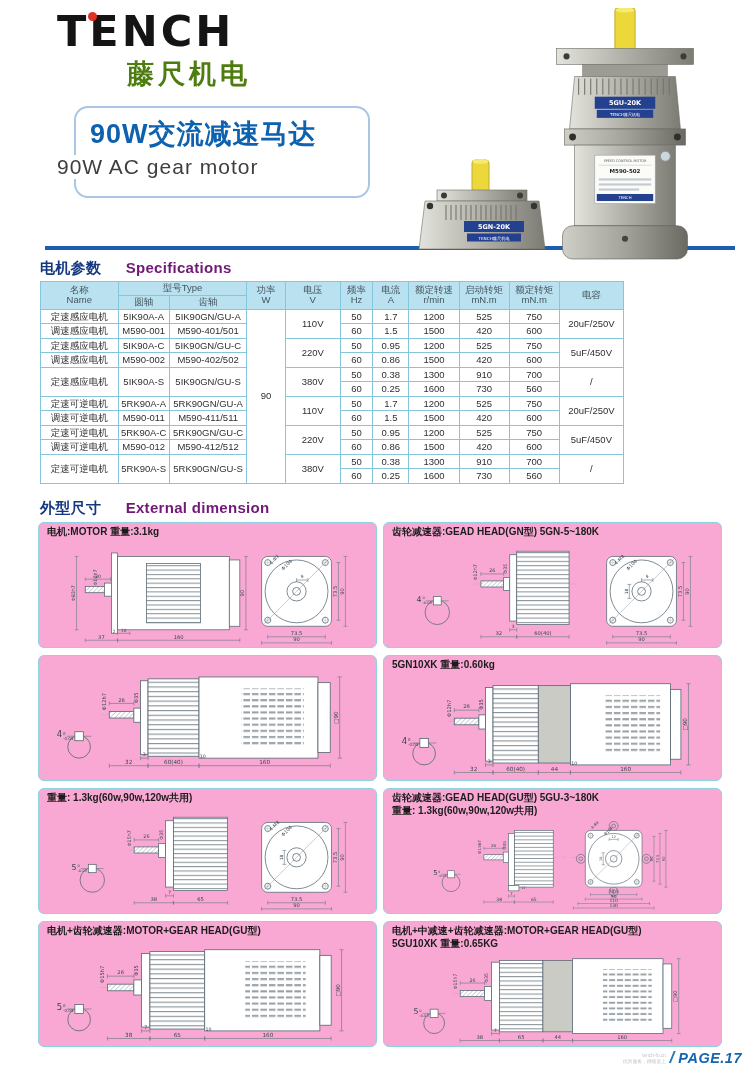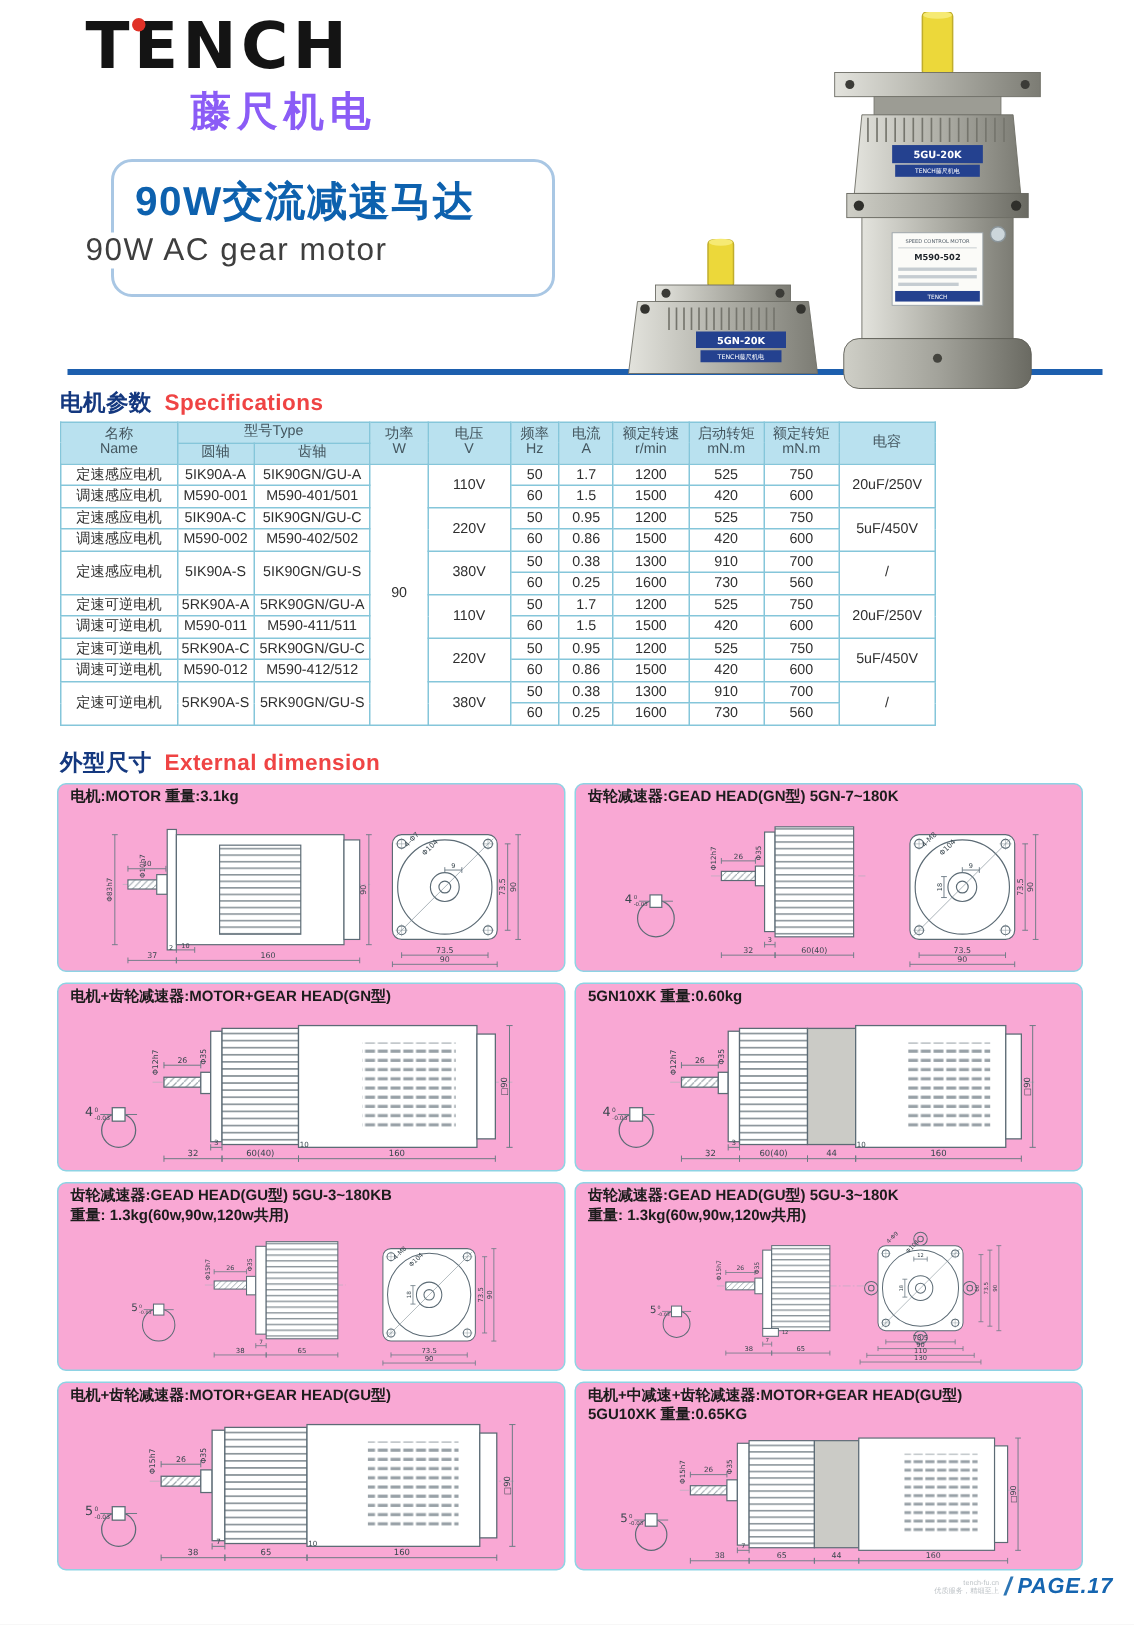--- a/index.html
+++ b/index.html
@@ -2,31 +2,31 @@
 <html><head>
 <meta charset="utf-8">
 <style>
   html,body{margin:0;padding:0;background:#f2f2f2}
   .page{position:relative;width:756px;height:1083px;margin:0 auto;background:#fff;
         font-family:"Liberation Sans","DejaVu Sans",sans-serif;overflow:hidden}
   
   .logo{position:absolute;left:57px;top:10px;font-family:"DejaVu Sans",sans-serif;
         font-weight:800;font-size:43px;letter-spacing:3px;color:#141414;line-height:1}
   .logo-dot{position:absolute;left:31px;top:2px;width:9px;height:9px;border-radius:50%;background:#e03127}
-  .logo-cn{position:absolute;left:127px;top:56px;font-size:27px;font-weight:700;letter-spacing:4px;color:#8b5cf6}
+  .logo-cn{position:absolute;left:127px;top:56px;font-size:27px;font-weight:700;letter-spacing:4px;color:#4d7c0f}
   .banner{position:absolute;left:74px;top:106px;width:292px;height:88px;border:2px solid #a9c7e4;border-radius:14px}
   .banner-title{position:absolute;left:14px;top:8px;font-size:27px;font-weight:800;color:#0d61ae;letter-spacing:1px}
   .banner-sub{position:absolute;left:-24px;top:47px;font-size:21px;color:#3e3e3e;background:#fff;padding:0 5px;letter-spacing:1px;white-space:nowrap}
   .blue-line{position:absolute;left:45px;top:246px;width:690px;height:4px;background:#1d5fae}
   .photo-small{position:absolute;left:406px;top:158px;width:152px;height:94px}
   .photo-large{position:absolute;left:524px;top:8px;width:202px;height:252px}
   
   .sec-title{position:absolute;left:40px;font-size:15px;font-weight:800;letter-spacing:.3px}
   .sec-title .cn{color:#14387f}
-  .sec-title .en{color:#ef4444;font-weight:700;margin-left:4px}
+  .sec-title .en{color:#701a75;font-weight:700;margin-left:20px}
   #spec-title{top:259px}
   #dim-title{top:499px}
   
   #spec-table{position:absolute;left:40px;top:281px;width:584px;border-collapse:collapse;
               table-layout:fixed;font-size:9.5px}
   #spec-table th,#spec-table td{border:1px solid #85c6da}
   #spec-table th{background:#b9e1ef;color:#44565f;font-weight:400;padding:1px 0;line-height:1.15}
   #spec-table td{color:#2f2f2f;text-align:center;padding:0 1px;height:13.5px;line-height:1.05;white-space:nowrap;overflow:hidden}
   .note{position:absolute;left:40px;top:484px;font-size:9.8px;color:#3a3a3a;letter-spacing:.2px}
   
@@ -406,21 +406,21 @@
           <line x1="239" y1="109.8" x2="239" y2="114.2" stroke="#6b7a84" stroke-width="0.7"></line>
           <line x1="305" y1="109.8" x2="305" y2="114.2" stroke="#6b7a84" stroke-width="0.7"></line>
           <text x="272" y="110.2" font-size="6" fill="#39464e" text-anchor="middle">73.5</text>
           <line x1="232" y1="119" x2="312" y2="119" stroke="#6b7a84" stroke-width="0.7"></line>
           <line x1="232" y1="116.8" x2="232" y2="121.2" stroke="#6b7a84" stroke-width="0.7"></line>
           <line x1="312" y1="116.8" x2="312" y2="121.2" stroke="#6b7a84" stroke-width="0.7"></line>
           <text x="272" y="117.2" font-size="6" fill="#39464e" text-anchor="middle">90</text>
         </svg>
       </div>
       <div class="panel">
-        <div class="ptitle">齿轮减速器:GEAD HEAD(GN型) 5GN-7~180K</div>
+        <div class="ptitle">齿轮减速器:GEAD HEAD(GN型) 5GN-5~180K</div>
         <svg class="draw" viewBox="0 0 340 122" preserveAspectRatio="xMidYMid meet">
           <circle cx="38" cy="84" r="14" fill="none" stroke="#5c6b75" stroke-width="0.9"></circle>
           <rect x="33.5" y="66" width="9" height="9.5" fill="#fff" stroke="#5c6b75" stroke-width="0.9"></rect>
           <line x1="25" y1="70.8" x2="33.5" y2="70.8" stroke="#6b7a84" stroke-width="0.7"></line>
           <line x1="42.5" y1="70.8" x2="51" y2="70.8" stroke="#6b7a84" stroke-width="0.7"></line>
           <text x="20" y="72" font-size="9" fill="#39464e" text-anchor="end">4</text>
           <text x="21" y="69" font-size="4.2" fill="#39464e" text-anchor="start">0</text>
           <text x="21" y="74.5" font-size="4.2" fill="#39464e" text-anchor="start">-0.03</text>
           <line x1="80" y1="51.5" x2="198" y2="51.5" stroke="#a6b1b8" stroke-width="0.45" stroke-dasharray="7 2 1.5 2"></line>
           <rect x="88" y="48" width="26" height="7" fill="url(#hatch)" stroke="#5c6b75" stroke-width="0.9"></rect>
@@ -484,21 +484,20 @@
           <line x1="239" y1="109.8" x2="239" y2="114.2" stroke="#6b7a84" stroke-width="0.7"></line>
           <line x1="305" y1="109.8" x2="305" y2="114.2" stroke="#6b7a84" stroke-width="0.7"></line>
           <text x="272" y="110.2" font-size="6" fill="#39464e" text-anchor="middle">73.5</text>
           <line x1="232" y1="119" x2="312" y2="119" stroke="#6b7a84" stroke-width="0.7"></line>
           <line x1="232" y1="116.8" x2="232" y2="121.2" stroke="#6b7a84" stroke-width="0.7"></line>
           <line x1="312" y1="116.8" x2="312" y2="121.2" stroke="#6b7a84" stroke-width="0.7"></line>
           <text x="272" y="117.2" font-size="6" fill="#39464e" text-anchor="middle">90</text>
         </svg>
       </div>
       <div class="panel">
-        <div class="ptitle">电机+齿轮减速器:MOTOR+GEAR HEAD(GN型)</div>
         <svg class="draw" viewBox="0 0 340 108" preserveAspectRatio="xMidYMid meet">
           <circle cx="34" cy="84" r="12" fill="none" stroke="#5c6b75" stroke-width="0.9"></circle>
           <rect x="29.5" y="68" width="9" height="9.5" fill="#fff" stroke="#5c6b75" stroke-width="0.9"></rect>
           <line x1="21" y1="72.8" x2="29.5" y2="72.8" stroke="#6b7a84" stroke-width="0.7"></line>
           <line x1="38.5" y1="72.8" x2="47" y2="72.8" stroke="#6b7a84" stroke-width="0.7"></line>
           <text x="16" y="74" font-size="9" fill="#39464e" text-anchor="end">4</text>
           <text x="17" y="71" font-size="4.2" fill="#39464e" text-anchor="start">0</text>
           <text x="17" y="76.5" font-size="4.2" fill="#39464e" text-anchor="start">-0.03</text>
           <line x1="58" y1="50" x2="312" y2="50" stroke="#a6b1b8" stroke-width="0.45" stroke-dasharray="7 2 1.5 2"></line>
           <rect x="66" y="46.5" width="26" height="7" fill="url(#hatch)" stroke="#5c6b75" stroke-width="0.9"></rect>
@@ -583,21 +582,20 @@
           <line x1="189" y1="101.8" x2="189" y2="106.2" stroke="#6b7a84" stroke-width="0.7"></line>
           <line x1="306" y1="101.8" x2="306" y2="106.2" stroke="#6b7a84" stroke-width="0.7"></line>
           <text x="247.5" y="102.2" font-size="6" fill="#39464e" text-anchor="middle">160</text>
           <line x1="314" y1="10" x2="314" y2="96" stroke="#6b7a84" stroke-width="0.7"></line>
           <line x1="311.8" y1="10" x2="316.2" y2="10" stroke="#6b7a84" stroke-width="0.7"></line>
           <line x1="311.8" y1="96" x2="316.2" y2="96" stroke="#6b7a84" stroke-width="0.7"></line>
           <text x="312.2" y="53" font-size="6" fill="#39464e" text-anchor="middle" transform="rotate(-90 312.2 53)">□90</text>
         </svg>
       </div>
       <div class="panel">
-        <div class="ptitle">齿轮减速器:GEAD HEAD(GU型) 5GU-3~180KB</div>
         <div class="ptitle">重量: 1.3kg(60w,90w,120w共用)</div>
         <svg class="draw" viewBox="0 0 340 122" preserveAspectRatio="xMidYMid meet">
           <circle cx="38" cy="86" r="14" fill="none" stroke="#5c6b75" stroke-width="0.9"></circle>
           <rect x="33.5" y="68" width="9" height="9.5" fill="#fff" stroke="#5c6b75" stroke-width="0.9"></rect>
           <line x1="25" y1="72.8" x2="33.5" y2="72.8" stroke="#6b7a84" stroke-width="0.7"></line>
           <line x1="42.5" y1="72.8" x2="51" y2="72.8" stroke="#6b7a84" stroke-width="0.7"></line>
           <text x="20" y="74" font-size="9" fill="#39464e" text-anchor="end">5</text>
           <text x="21" y="71" font-size="4.2" fill="#39464e" text-anchor="start">0</text>
           <text x="21" y="76.5" font-size="4.2" fill="#39464e" text-anchor="start">-0.03</text>
           <line x1="78" y1="51.5" x2="200" y2="51.5" stroke="#a6b1b8" stroke-width="0.45" stroke-dasharray="7 2 1.5 2"></line>

